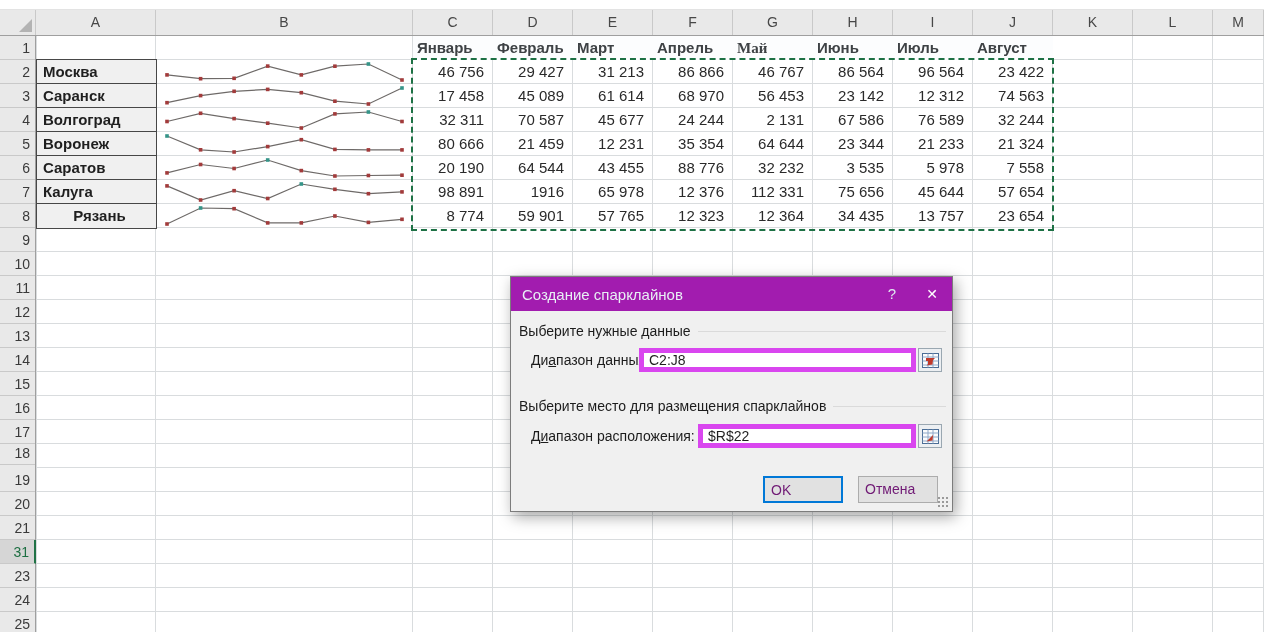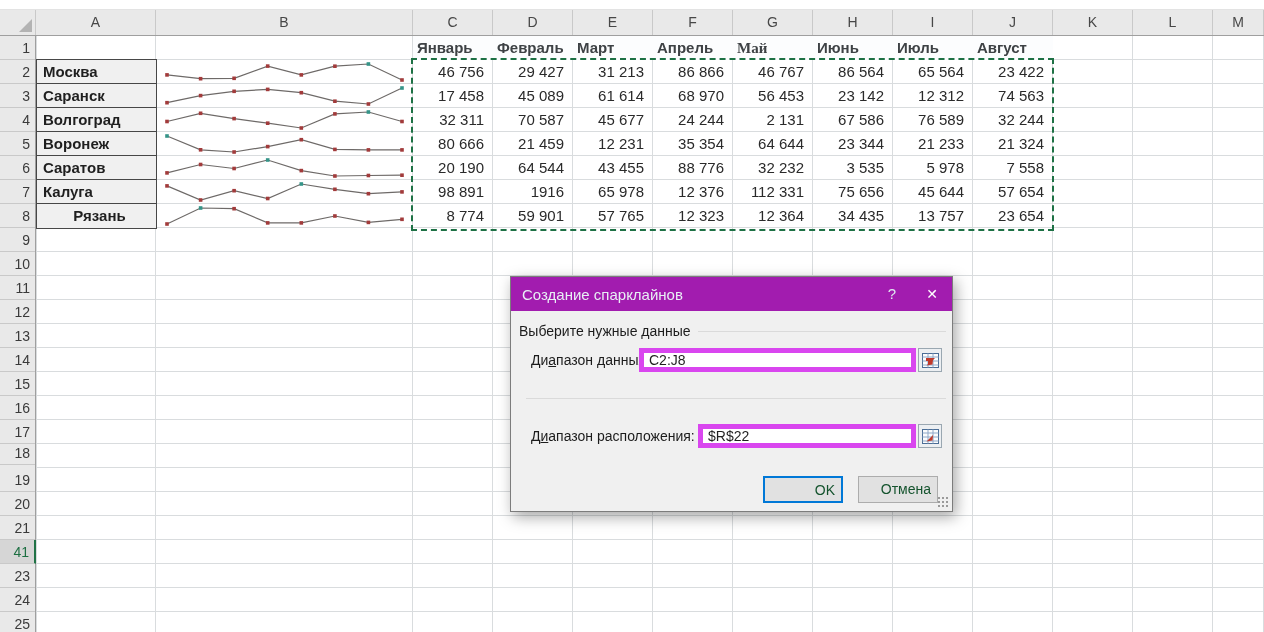--- a/index.html
+++ b/index.html
@@ -38,21 +38,21 @@
   #dlg-close{font-size:14px;color:#ffffff;}
   .grouplabel{left:8px;width:427px;display:flex;align-items:center;font-size:14px;color:#1c1c1c;}
   .grouplabel .rule{flex:1;height:0;border-top:1px solid #dadada;margin-left:7px;}
   .fieldlabel{font-size:14px;color:#1c1c1c;line-height:24px;}
   .fieldlabel u{text-decoration:underline;}
   .rangeinput{height:24px;border:5px solid #d946ef;background:#ffffff;font-family:"Liberation Sans",sans-serif;
               font-size:14px;color:#1f1f1f;padding:0 5px;outline:none;}
   .picker{width:24px;height:24px;background:#eceff2;border:1px solid #9aa7b1;display:flex;
           align-items:center;justify-content:center;padding:0;}
   .dlgbtn{height:27px;width:80px;background:#e1e1e1;font-family:"Liberation Sans",sans-serif;
-          font-size:14px;color:#14532d;text-align:right;line-height:23px;}
+          font-size:14px;color:#701a75;text-align:left;line-height:23px;}
   #btn-ok{border:2px solid #0078d7;}
   #btn-cancel{border:1px solid #acacac;}
   #grip{right:3px;bottom:3px;width:12px;height:12px;
         background-image:radial-gradient(#9a9a9a 1.2px,transparent 1.3px);background-size:4px 4px;}
 </style>
 </head>
 <body>
 
 <div id="screen">
   <div class="abs" id="topband"></div>
@@ -104,21 +104,21 @@
       <div class="abs monthhdr" style="left: 813px; width: 80px;">Июнь</div>
       <div class="abs monthhdr" style="left: 893px; width: 80px;">Июль</div>
       <div class="abs monthhdr" style="left: 973px; width: 80px;">Август</div>
       <div class="abs citycell" style="top: 59px; height: 25px;">Москва</div>
       <div class="abs datacell" style="left: 413px; top: 60px; width: 80px;">46 756</div>
       <div class="abs datacell" style="left: 493px; top: 60px; width: 80px;">29 427</div>
       <div class="abs datacell" style="left: 573px; top: 60px; width: 80px;">31 213</div>
       <div class="abs datacell" style="left: 653px; top: 60px; width: 80px;">86 866</div>
       <div class="abs datacell" style="left: 733px; top: 60px; width: 80px;">46 767</div>
       <div class="abs datacell" style="left: 813px; top: 60px; width: 80px;">86 564</div>
-      <div class="abs datacell" style="left: 893px; top: 60px; width: 80px;">65 564</div>
+      <div class="abs datacell" style="left: 893px; top: 60px; width: 80px;">96 564</div>
       <div class="abs datacell" style="left: 973px; top: 60px; width: 80px;">23 422</div>
       <div class="abs sparkcell" style="top: 60px;"><svg width="255" height="24">
           <polyline points="10.0,14.9 43.6,18.7 77.1,18.3 110.7,6.1 144.3,14.9 177.9,6.2 211.4,4.0 245.0,20.0" fill="none" stroke="#6e6a68" stroke-width="1.2"></polyline>
           <rect x="8.2" y="13.1" width="3.6" height="3.6" fill="#a23b3b"></rect>
           <rect x="41.8" y="16.9" width="3.6" height="3.6" fill="#a23b3b"></rect>
           <rect x="75.3" y="16.5" width="3.6" height="3.6" fill="#a23b3b"></rect>
           <rect x="108.9" y="4.3" width="3.6" height="3.6" fill="#a23b3b"></rect>
           <rect x="142.5" y="13.1" width="3.6" height="3.6" fill="#a23b3b"></rect>
           <rect x="176.1" y="4.4" width="3.6" height="3.6" fill="#a23b3b"></rect>
           <rect x="209.6" y="2.2" width="3.6" height="3.6" fill="#359488"></rect>
@@ -280,21 +280,21 @@
       <div class="abs rowhdr" style="top: 264px;">12</div>
       <div class="abs rowhdr" style="top: 288px;">13</div>
       <div class="abs rowhdr" style="top: 312px;">14</div>
       <div class="abs rowhdr" style="top: 336px;">15</div>
       <div class="abs rowhdr" style="top: 360px;">16</div>
       <div class="abs rowhdr" style="top: 384px;">17</div>
       <div class="abs rowhdr" style="top: 405px;">18</div>
       <div class="abs rowhdr" style="top: 432px;">19</div>
       <div class="abs rowhdr" style="top: 456px;">20</div>
       <div class="abs rowhdr" style="top: 480px;">21</div>
-      <div class="abs rowhdr active" style="top: 504px;">41</div>
+      <div class="abs rowhdr active" style="top: 504px;">31</div>
       <div class="abs rowhdr" style="top: 528px;">23</div>
       <div class="abs rowhdr" style="top: 552px;">24</div>
       <div class="abs rowhdr" style="top: 576px;">25</div>
     </div>
 
   <div class="abs" id="dialog">
     <div class="abs" id="dlg-titlebar">
       <span id="dlg-title">Создание спарклайнов</span>
       <span class="tb-btn">?</span>
       <span class="tb-btn" id="dlg-close">✕</span>
@@ -314,20 +314,21 @@
         <line x1="0.5" y1="8" x2="16.5" y2="8" stroke="#8fa8c8" stroke-width="1"></line>
         <line x1="0.5" y1="12" x2="16.5" y2="12" stroke="#8fa8c8" stroke-width="1"></line>
         <line x1="6" y1="0.5" x2="6" y2="14.5" stroke="#8fa8c8" stroke-width="1"></line>
         <line x1="11" y1="0.5" x2="11" y2="14.5" stroke="#8fa8c8" stroke-width="1"></line>
         <path d="M4 12 L11 5 L11 9 L13 9 L13 12 Z" fill="#c0392b" transform="rotate(180 8.5 8.5)"></path>
         <path d="M4.5 12.5 L11 6 L10.5 11.5 Z" fill="#c0392b"></path>
       </svg>
     </button>
 
     <div class="abs grouplabel" style="top:121px;">
+      <span>Выберите место для размещения спарклайнов</span>
         <span class="rule"></span>
     </div>
 
     <div class="abs fieldlabel" style="left:20px;top:147px;"><span>Д</span><u>и</u><span>апазон расположения:</span></div>
     <input class="abs rangeinput" style="left: 187px; top: 147px; width: 218px;" value="$R$22">
     <button class="abs picker" style="left:407px;top:147px;">
       <svg width="17" height="15" viewBox="0 0 17 15">
         <rect x="0.5" y="0.5" width="16" height="14" fill="#fbfcfd" stroke="#4a6d96"></rect>
         <line x1="0.5" y1="4" x2="16.5" y2="4" stroke="#8fa8c8" stroke-width="1"></line>
         <line x1="0.5" y1="8" x2="16.5" y2="8" stroke="#8fa8c8" stroke-width="1"></line>

